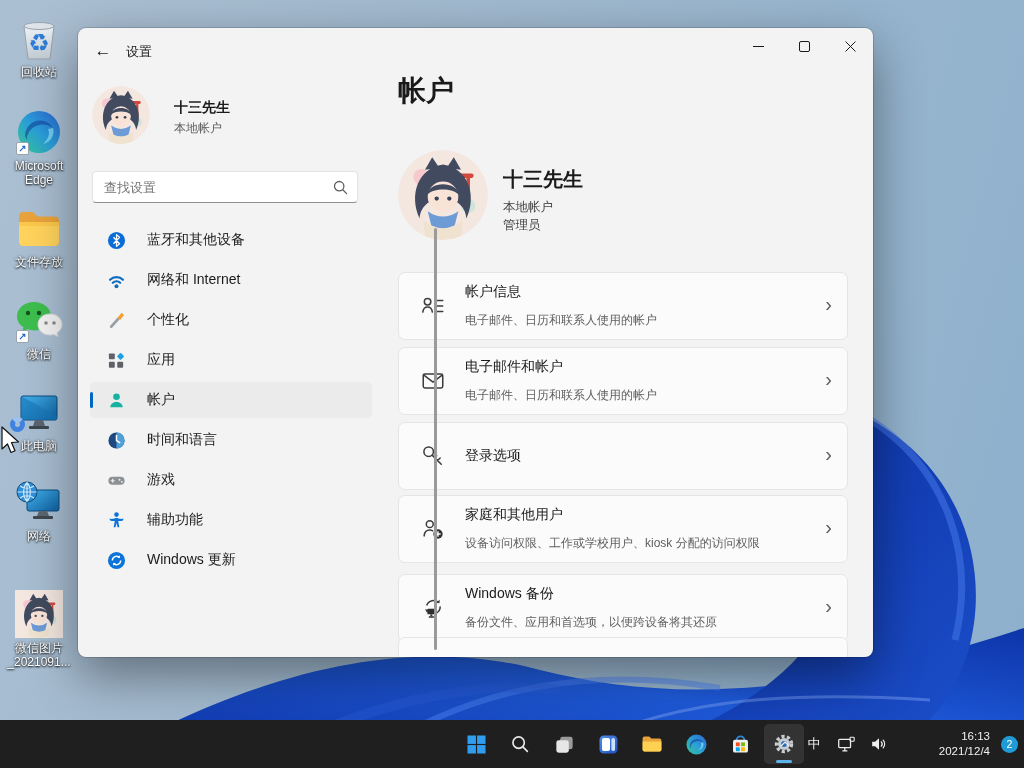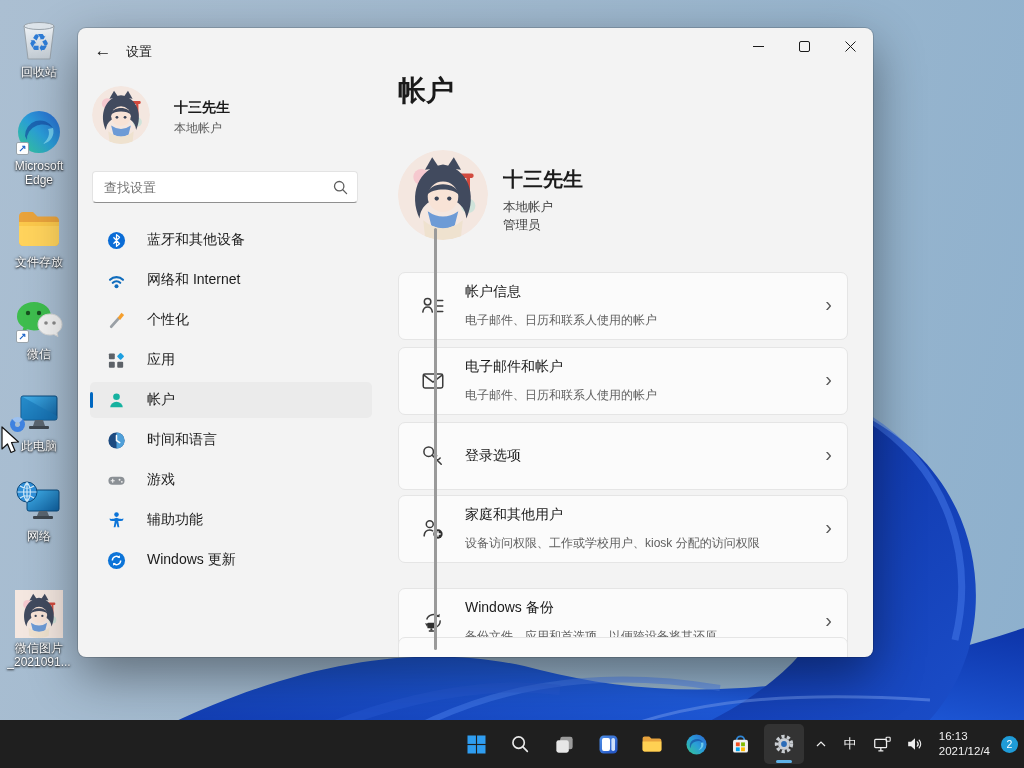--- a/index.html
+++ b/index.html
@@ -74,21 +74,21 @@
   .tb-center{position:absolute;left:50%;top:4px;transform:translateX(-56px);display:flex;gap:4px;}
   .tb-btn{position:relative;width:40px;height:40px;border-radius:5px;display:flex;align-items:center;
           justify-content:center;cursor:pointer;}
   .tb-btn.active{background:rgba(255,255,255,.09);}
   .tb-btn.active::after{content:"";position:absolute;bottom:1px;left:50%;transform:translateX(-50%);
           width:16px;height:3px;border-radius:2px;background:#5fb2e8;}
   .tb-right{position:absolute;right:6px;top:0;height:48px;display:flex;align-items:center;gap:3px;z-index:2;}
   .tray-btn{height:40px;border-radius:5px;display:flex;align-items:center;justify-content:center;
             padding:0 5px;cursor:pointer;color:#eee;}
   .ime{font-size:13px;color:#f0f0f0;padding:0 7px;}
-  .clock{text-align:left;color:#f0f0f0;font-size:11.5px;line-height:15px;padding:0 6px;cursor:default;}
+  .clock{text-align:right;color:#f0f0f0;font-size:11.5px;line-height:15px;padding:0 6px;cursor:default;margin-left:36px;}
   .badge{width:17px;height:17px;border-radius:50%;background:#1f9cd8;color:#fff;font-size:10.5px;
          display:flex;align-items:center;justify-content:center;margin-left:2px;cursor:pointer;}
 </style>
 </head>
 <body>
 
 <div class="stage">
 
   <svg width="0" height="0" style="position:absolute">
     <defs>
@@ -411,21 +411,21 @@
         <circle cx="16.6" cy="16.6" r="4.3" fill="#2f2f2f"></circle>
         <path d="M16.6 14.6 v4 M14.6 16.6 h4" stroke="#fff" stroke-width="1.3" stroke-linecap="round"></path>
       </svg>
       <div class="ctext">
           <div class="t">家庭和其他用户</div>
         <div class="s">设备访问权限、工作或学校用户、kiosk 分配的访问权限</div>
         </div>
       <div class="chev">›</div>
     </div>
 
-    <div class="card" style="top:560px">
+    <div class="card" style="top:546px">
       <svg width="26" height="26" viewBox="0 0 24 24">
         <path d="M6.2 9.6 a6.6 6.6 0 0 1 11 -2.4" fill="none" stroke="#3c3c3c" stroke-width="1.4"></path>
         <path d="M18.2 4.4 l-.2 3.2 l-3 -.7 Z" fill="#3c3c3c"></path>
         <path d="M18.6 10.5 a6.6 6.6 0 0 1 -3.6 6.2" fill="none" stroke="#3c3c3c" stroke-width="1.4"></path>
         <path d="M4.6 13.2 l3 .4 l-1 2.9 Z" fill="#3c3c3c"></path>
         <rect x="6.8" y="12.6" width="7.4" height="5.2" rx="0.8" fill="#2f2f2f"></rect>
         <rect x="9.6" y="17.8" width="1.8" height="1.8" fill="#2f2f2f"></rect>
         <rect x="8" y="19.6" width="5" height="1.3" rx="0.6" fill="#2f2f2f"></rect>
       </svg>
       <div class="ctext">

